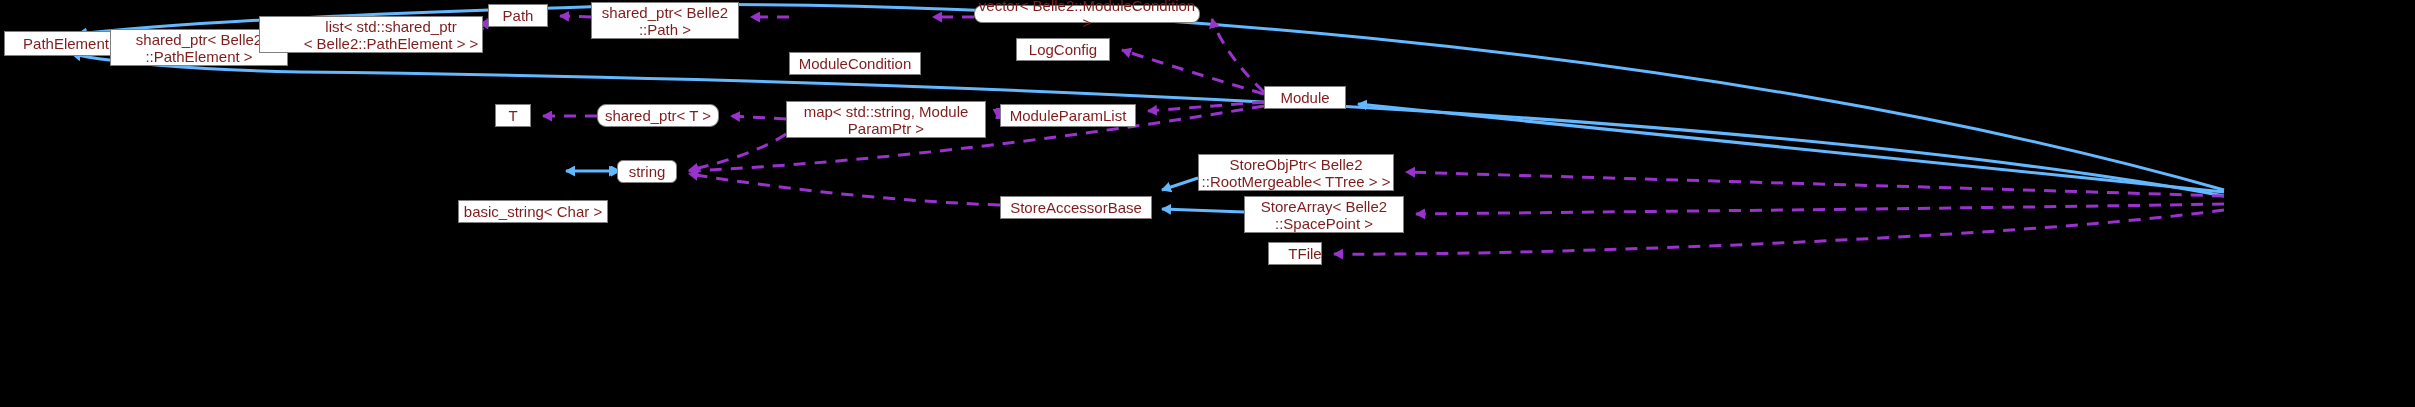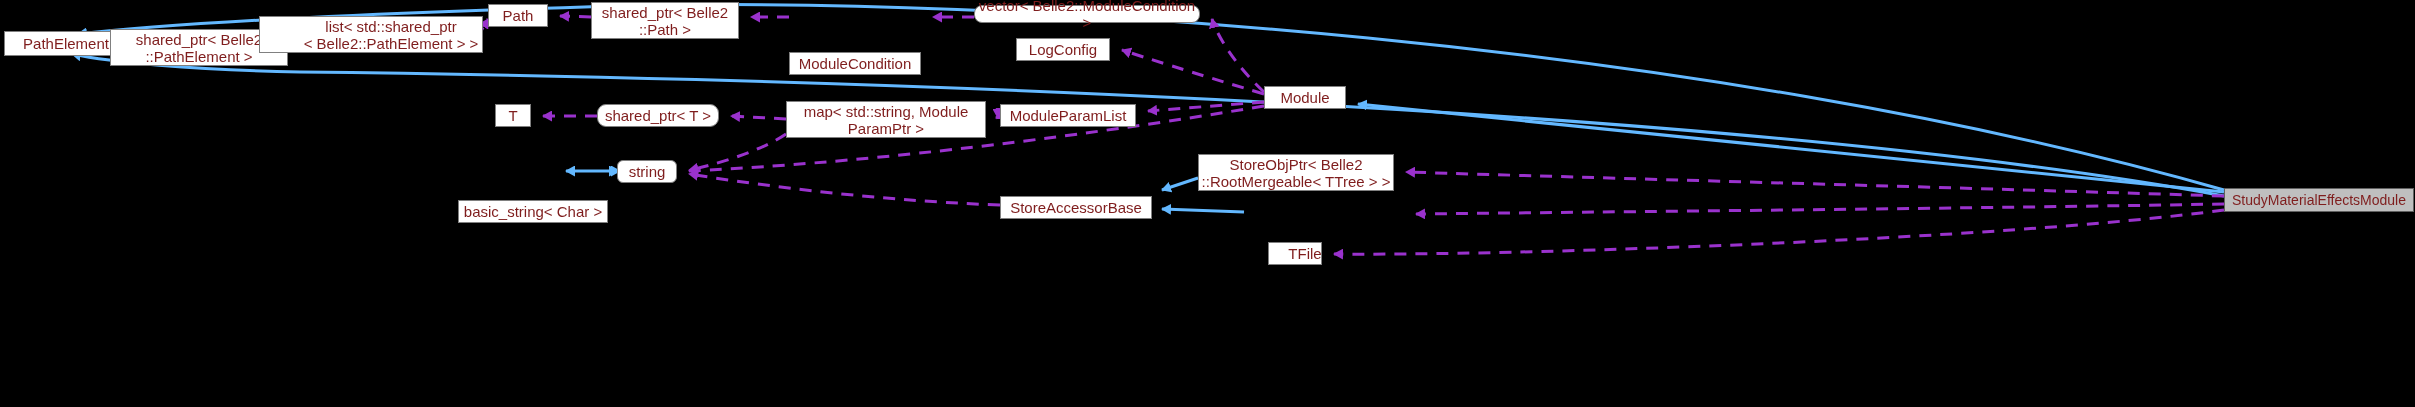--- a/index.html
+++ b/index.html
@@ -144,18 +144,19 @@
 
   <div class="node" style="left:458px;top:160px;width:150px;height:23px;margin-top:40px;">basic_string&lt; Char &gt;</div>
 
   <div class="node" style="left:617px;top:160px;width:60px;height:23px;border-radius:6px;">string</div>
 
   <div class="node" style="left:1198px;top:154px;width:196px;height:37px;">StoreObjPtr&lt; Belle2
 ::RootMergeable&lt; TTree &gt; &gt;</div>
 
   <div class="node" style="left:1000px;top:196px;width:152px;height:23px;">StoreAccessorBase</div>
 
+  <div class="node" style="left:1244px;top:196px;width:160px;height:37px;">StoreArray&lt; Belle2
+::SpacePoint &gt;</div>
 
   <div class="node" style="left:1268px;top:242px;width:54px;height:23px;padding-left:20px;">TFile</div>
 
-  <div class="node highlight" style="left:2224px;top:188px;width:190px;height:24px;font-size:14px;">StudyMaterialEffectsModule</div>
 
 </div>
 
 </body></html>

